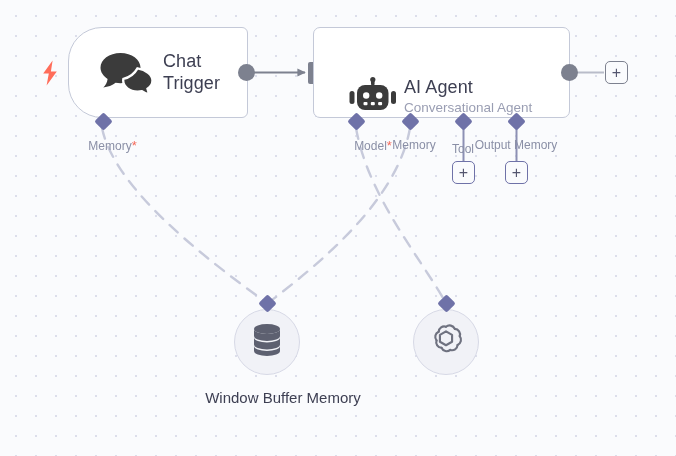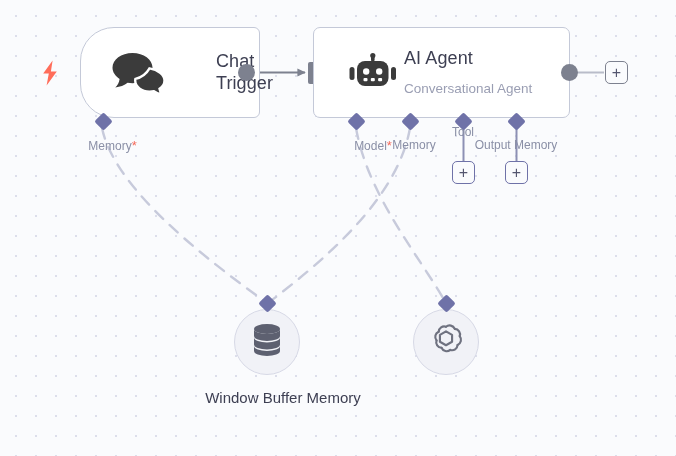--- a/index.html
+++ b/index.html
@@ -38,34 +38,34 @@
   .node-card {
     position: absolute;
     background: #ffffff;
     border: 1.5px solid #c4c9d8;
     box-sizing: border-box;
     display: flex;
     align-items: center;
   }
 
   #node-chat-trigger {
-    left: 80px;
+    left: 68px;
     top: 27px;
     width: 180px;
     height: 91px;
     border-radius: 34px 6px 6px 34px;
-    gap: 41px;
   }
 
   #node-ai-agent {
     left: 313px;
     top: 27px;
     width: 257px;
     height: 91px;
     border-radius: 7px;
+    align-items: flex-end;
   }
 
   .node-icon {
     display: flex;
     align-items: center;
     justify-content: center;
     flex: none;
   }
   #node-chat-trigger .node-icon { width: 72px; margin-left: 22px; }
   #node-ai-agent .node-icon { width: 62px; margin-left: 28px; }
@@ -75,21 +75,21 @@
     font-size: 18px;
     color: #3d3f52;
     line-height: 1.22;
     letter-spacing: 0.1px;
   }
   #node-chat-trigger .node-title { width: 62px; }
   .node-subtitle {
     font-size: 13.5px;
     color: #9a9eb3;
     line-height: 1.3;
-    margin-top: 10px;
+    margin-top: 1px;
     white-space: nowrap;
   }
 
   
   #trigger-bolt {
     position: absolute;
     left: 40px;
     top: 60px;
     width: 20px;
     height: 26px;
@@ -278,21 +278,21 @@
 
   <div class="diamond" style="left:350px; top:115px;"></div>
   <div class="port-label" style="left:357px; top:138px;margin-left:16px;">
     <span>Model</span><span class="req-star">*</span>
   </div>
 
   <div class="diamond" style="left:404px; top:115px;"></div>
   <div class="port-label" style="left:414px; top:138px;">Memory</div>
 
   <div class="diamond" style="left:457px; top:115px;"></div>
-  <div class="port-label" style="left:463px; top:125px;">Tool</div>
+  <div class="port-label" style="left:463px; top:142px;">Tool</div>
 
   <div class="diamond" style="left:510px; top:115px;"></div>
   <div class="port-label" style="left:516px; top:138px;">Output Memory</div>
 
   <div class="plus-btn" id="plus-tool">+</div>
   <div class="plus-btn" id="plus-parser">+</div>
 
   <div class="subnode" id="subnode-memory">
     <span>
       <svg width="30" height="34" viewBox="0 0 30 34" aria-hidden="true">

